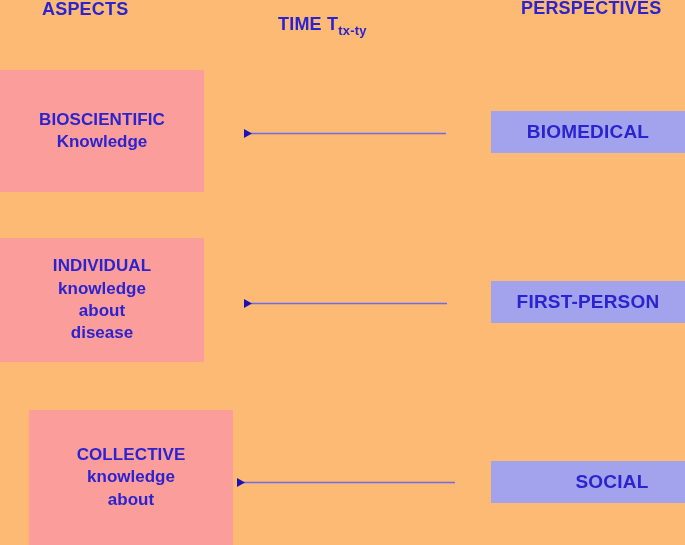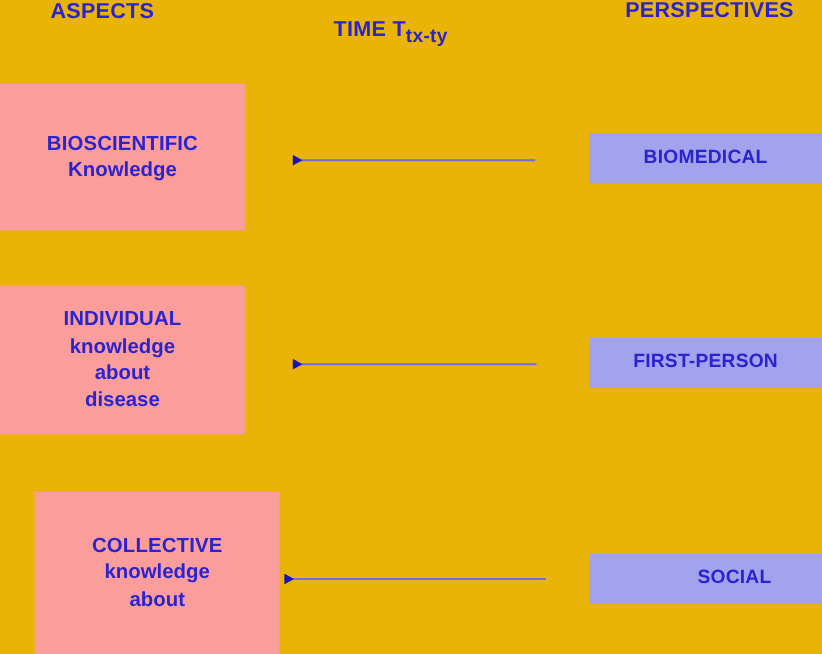--- a/index.html
+++ b/index.html
@@ -7,39 +7,39 @@
     padding: 0;
     background: #ffffff;
   }
   body {
     font-family: "Liberation Sans", sans-serif;
   }
   #canvas {
     position: relative;
     width: 685px;
     height: 545px;
-    background: #eab308;
+    background: #fdba74;
     overflow: hidden;
   }
 
   
   .col-header {
     position: absolute;
     color: #2a23cf;
     font-weight: bold;
     font-size: 18px;
     letter-spacing: 0.2px;
     white-space: nowrap;
   }
   #header-aspects      { left: 42px;  top: -1px; }
   #header-time         { left: 278px; top: 14px; }
   #header-perspectives { left: 521px; top: -2px; }
 
   .time-sub {
-    font-size: 16px;
+    font-size: 13px;
     vertical-align: sub;
     font-weight: bold;
   }
 
   
   .aspect-box {
     position: absolute;
     left: 0;
     width: 204px;
     background: #fb9e9b;
@@ -68,21 +68,21 @@
   .perspective-box {
     position: absolute;
     left: 491px;
     width: 194px;
     height: 42px;
     background: #a3a2ec;
     color: #2a23cf;
     display: flex;
     align-items: center;
     justify-content: center;
-    font-size: 16px;
+    font-size: 19px;
     font-weight: bold;
     letter-spacing: 0.2px;
     white-space: nowrap;
   }
   #perspective-box-1 { top: 111px; }
   #perspective-box-2 { top: 281px; }
   #perspective-box-3 { top: 461px; padding-left: 24px; }
 
   
   .arrow {

